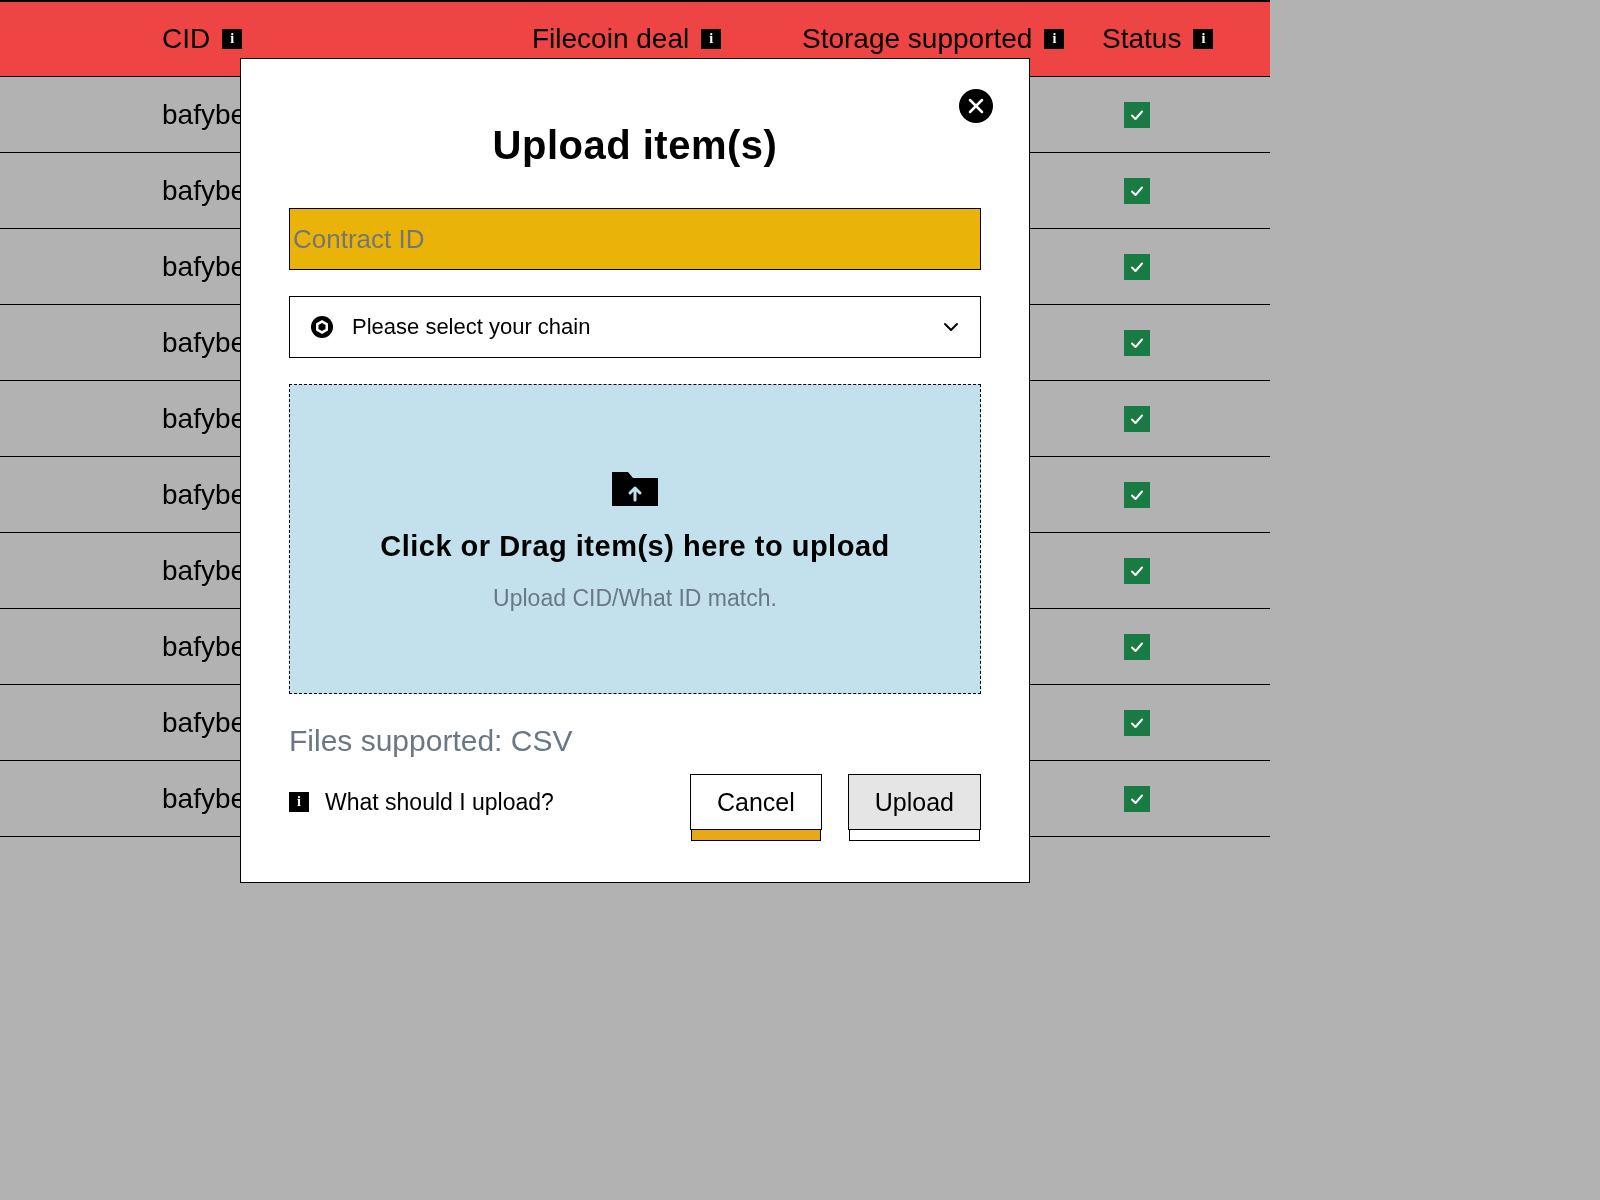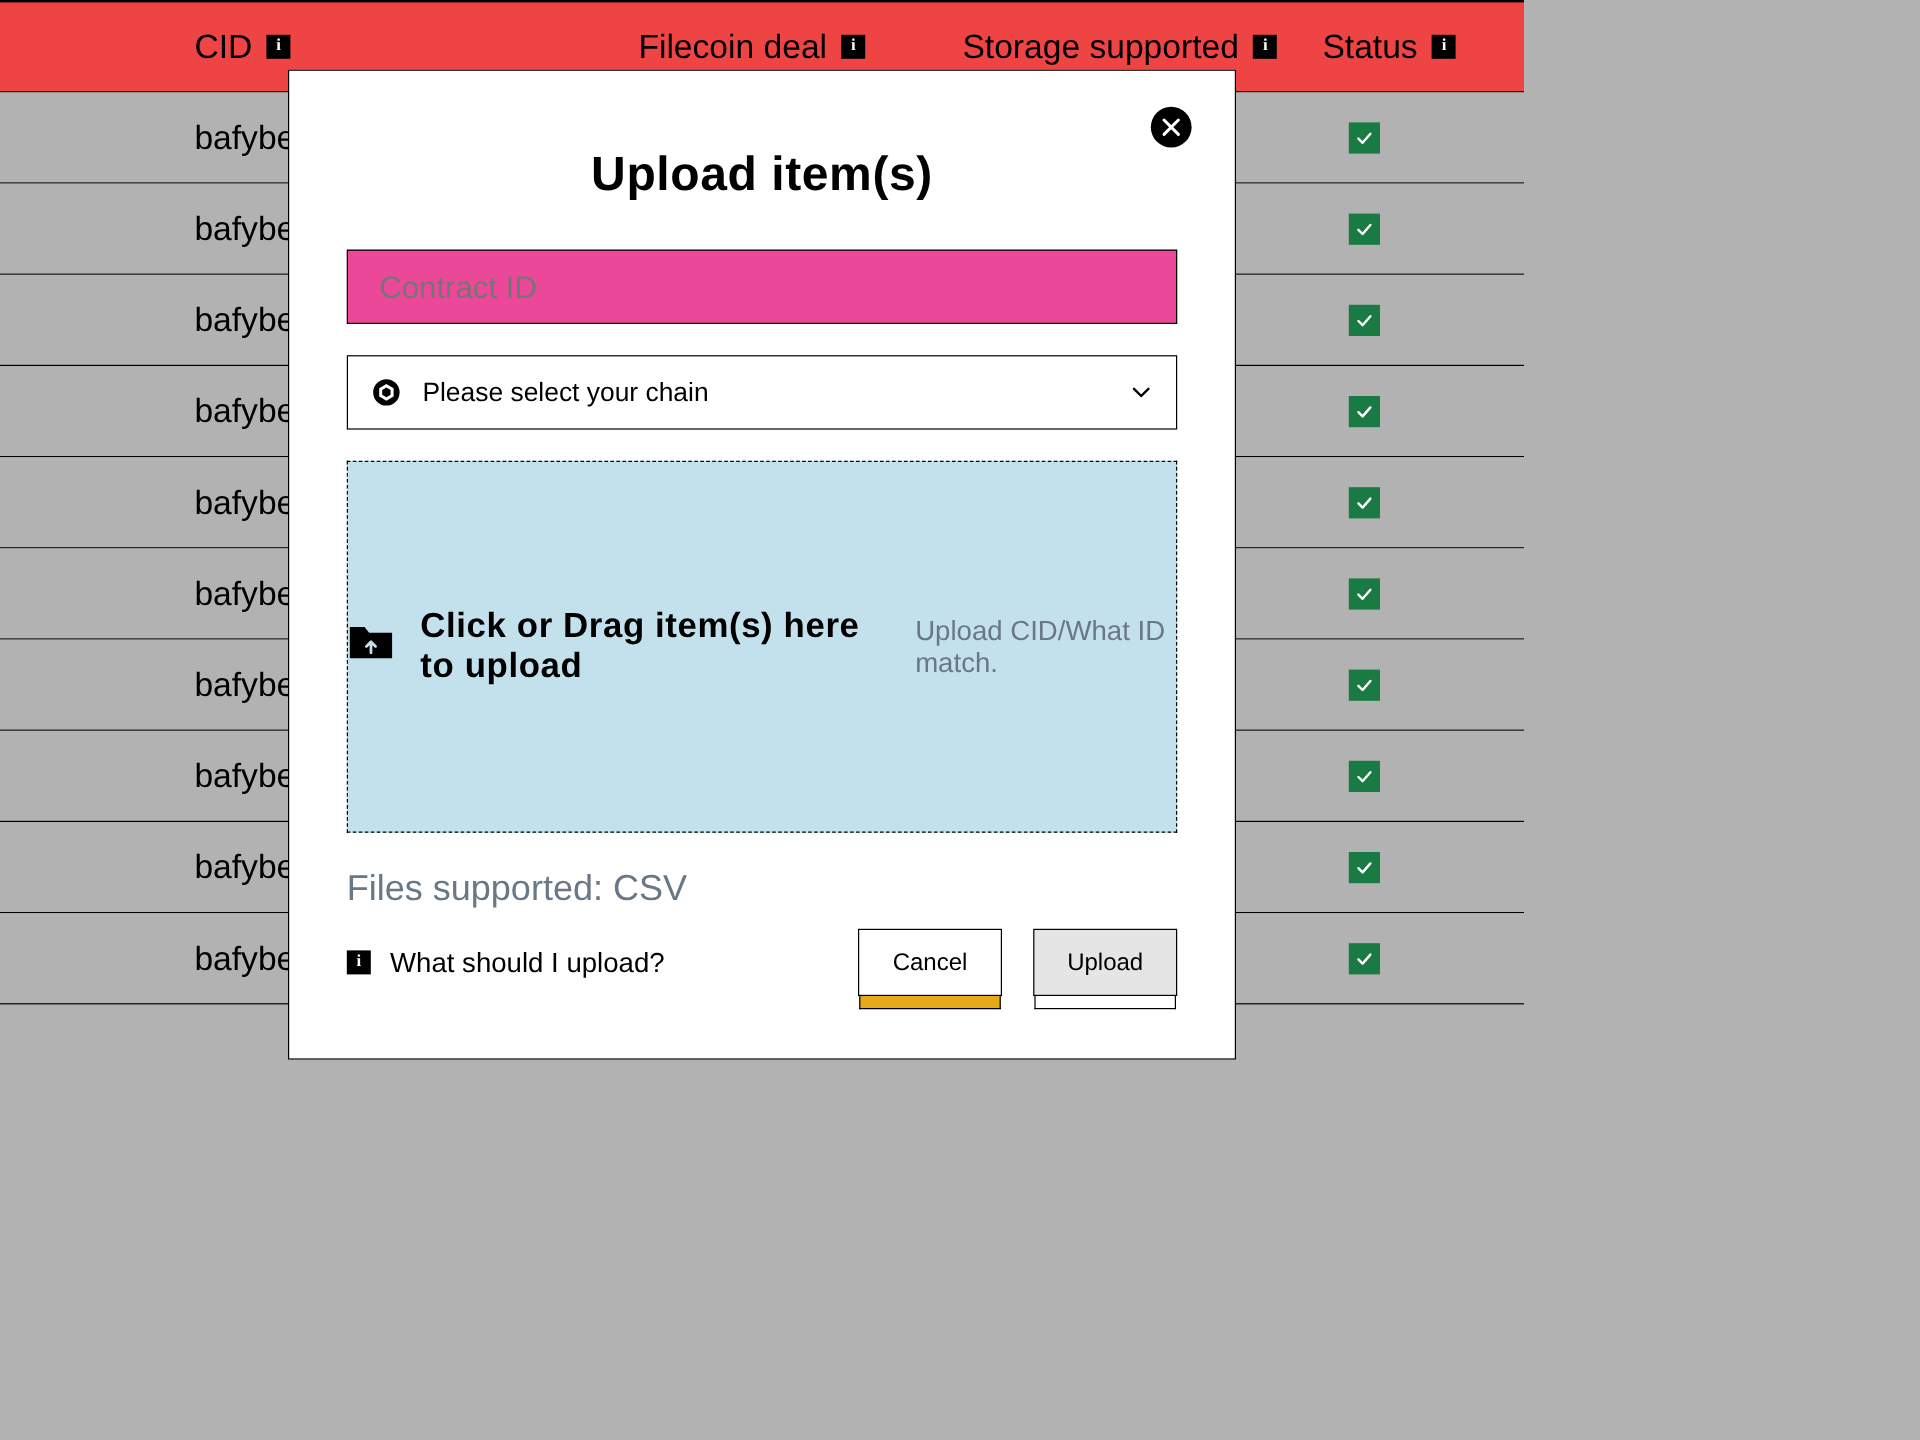--- a/index.html
+++ b/index.html
@@ -100,25 +100,25 @@
     text-align: center;
     margin-top: 32px;
     margin-bottom: 40px;
     letter-spacing: 0.5px;
   }
   .text-input {
     width: 100%;
     height: 62px;
     border: 1.5px solid #000;
     font-size: 26px;
-    padding: 0 26px;
+    padding: 0 3px;
     color: #2b2b2b;
     margin-bottom: 26px;
     outline: none;
-    background: #ec4899;
+    background: #eab308;
     font-family: inherit;
   }
   .select-box {
     width: 100%;
     height: 62px;
     border: 1.5px solid #000;
     display: flex;
     align-items: center;
     padding: 0 20px;
     gap: 18px;
@@ -133,21 +133,21 @@
   .select-label { font-size: 22px; color: #000; flex: 1; }
   .chevron {
     width: 18px; height: 18px;
   }
   .dropzone {
     width: 100%;
     height: 310px;
     border: 1.5px dashed #000;
     background: #c3e1ec;
     display: flex;
-    flex-direction: row;
+    flex-direction: column;
     align-items: center;
     justify-content: center;
     gap: 22px;
     cursor: pointer;
     margin-bottom: 30px;
   }
   .folder-icon {
     width: 50px; height: 42px;
   }
   .dropzone-title {
@@ -176,21 +176,21 @@
     font-size: 23px;
     color: #000;
     cursor: pointer;
   }
   .footer-spacer { flex: 1; }
   .btn {
     height: 56px;
     min-width: 120px;
     padding: 0 26px;
     border: 1.5px solid #000;
-    font-size: 20px;
+    font-size: 25px;
     font-family: inherit;
     cursor: pointer;
     position: relative;
   }
   .btn-cancel {
     background: #fff;
     color: #000;
     margin-right: 26px;
   }
   .btn-cancel::after {

